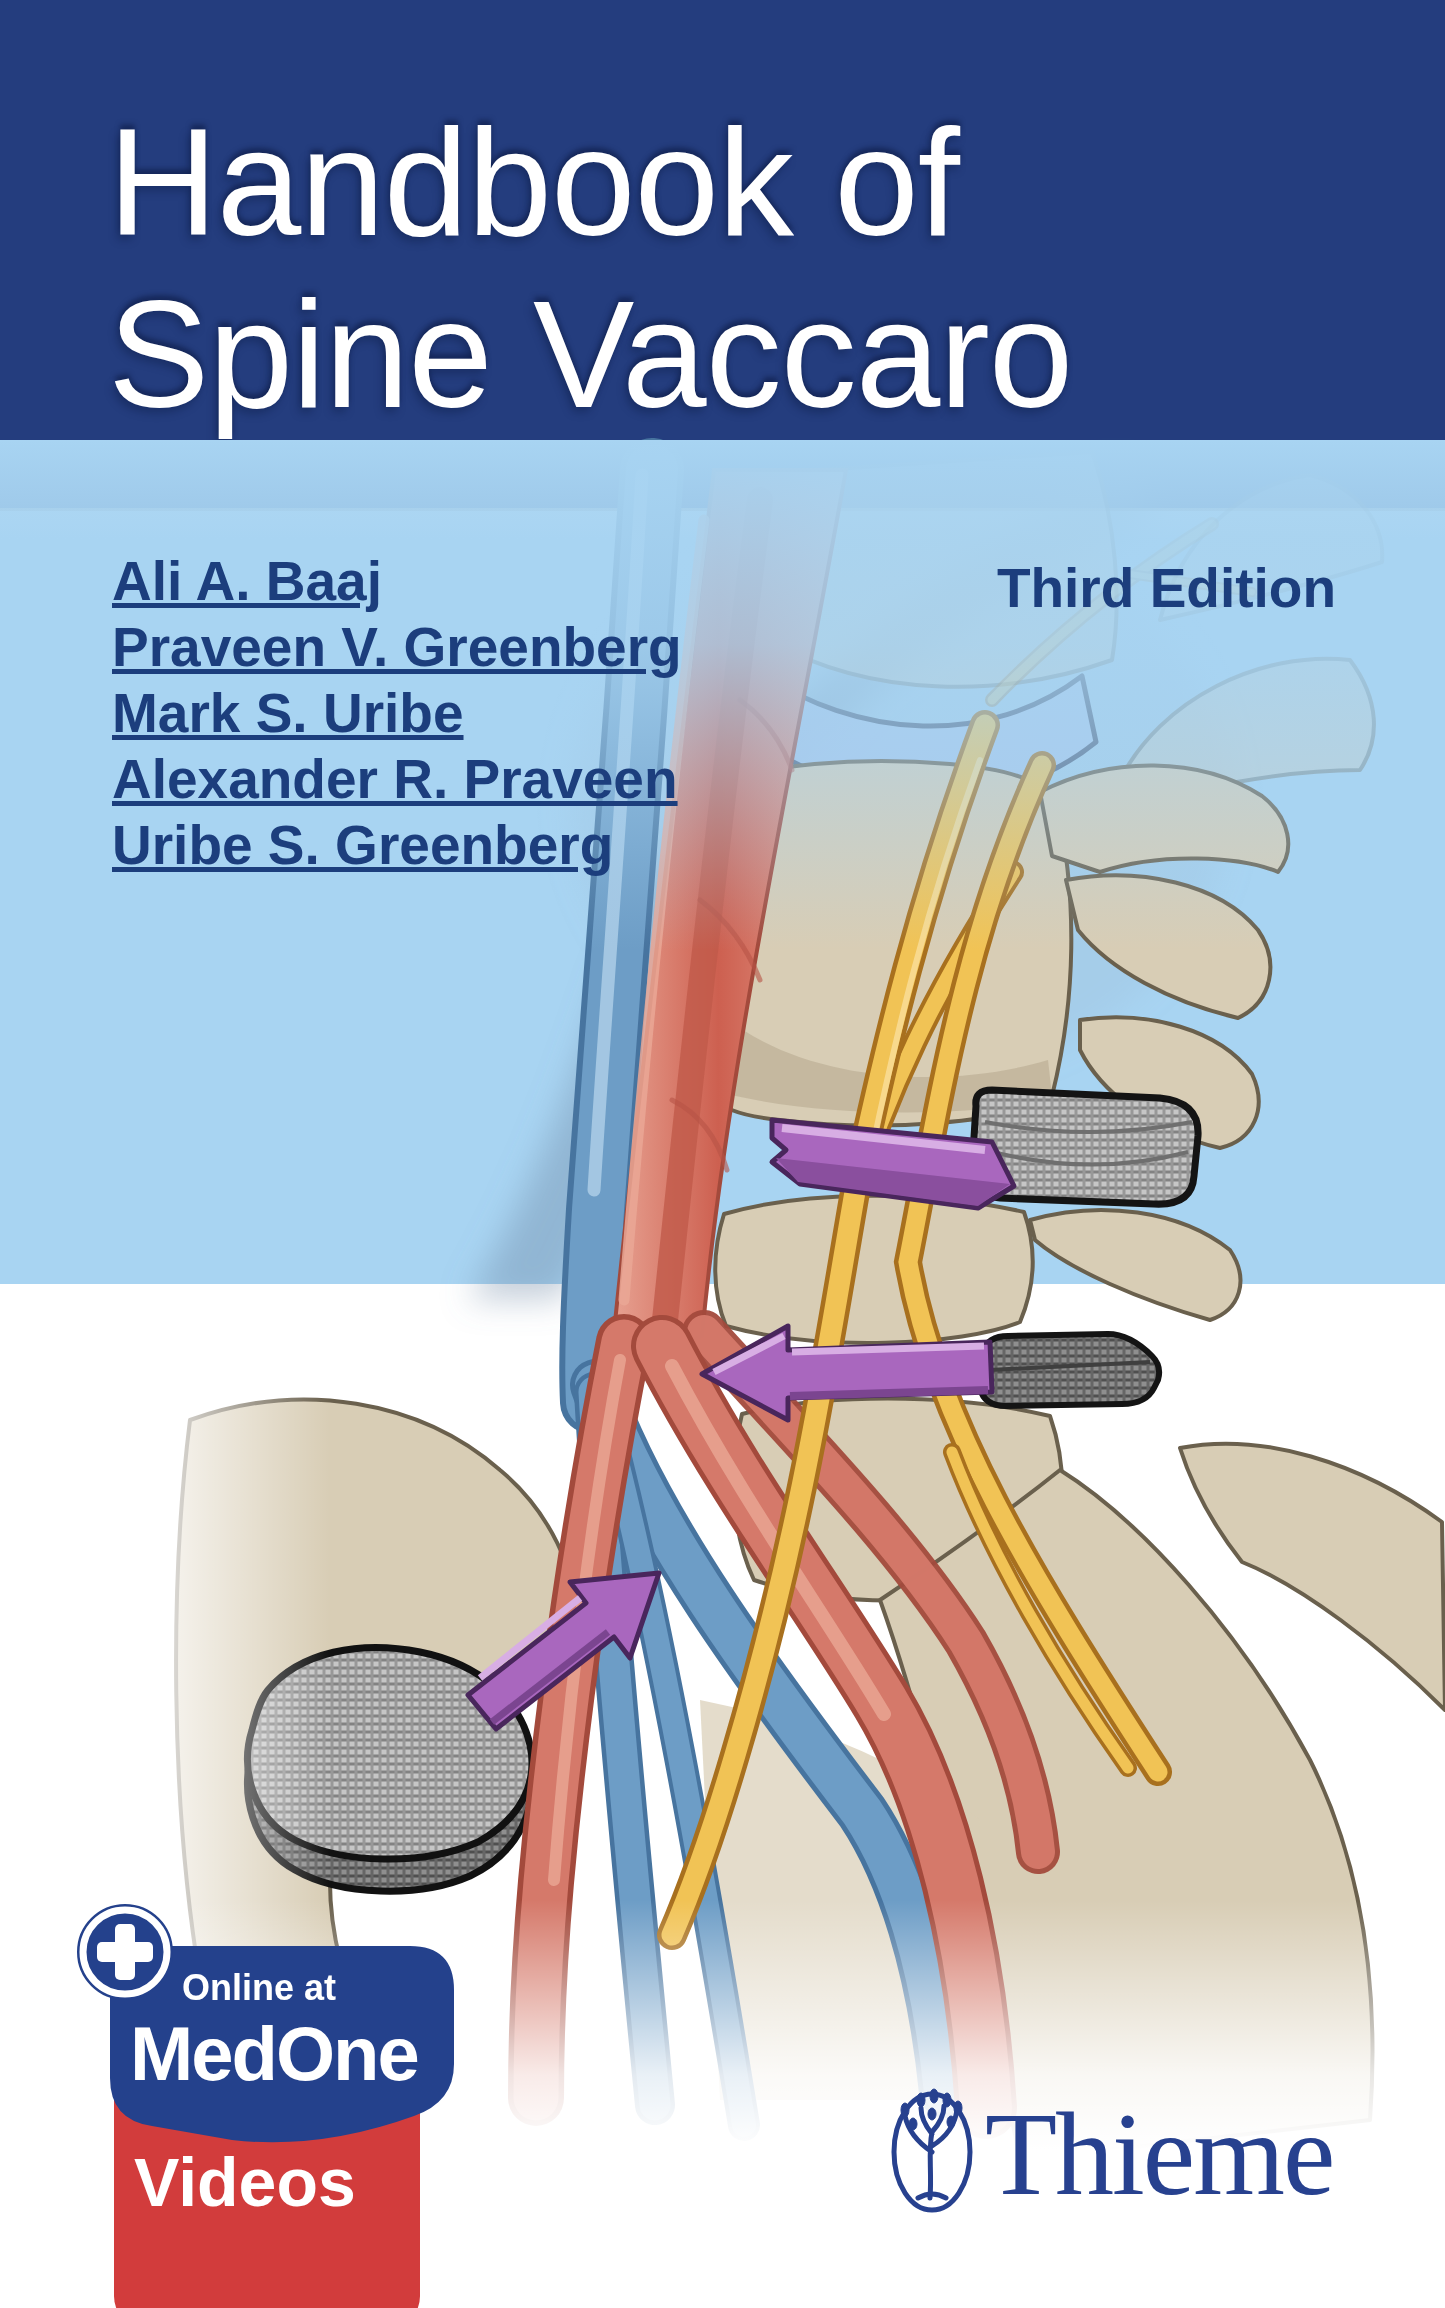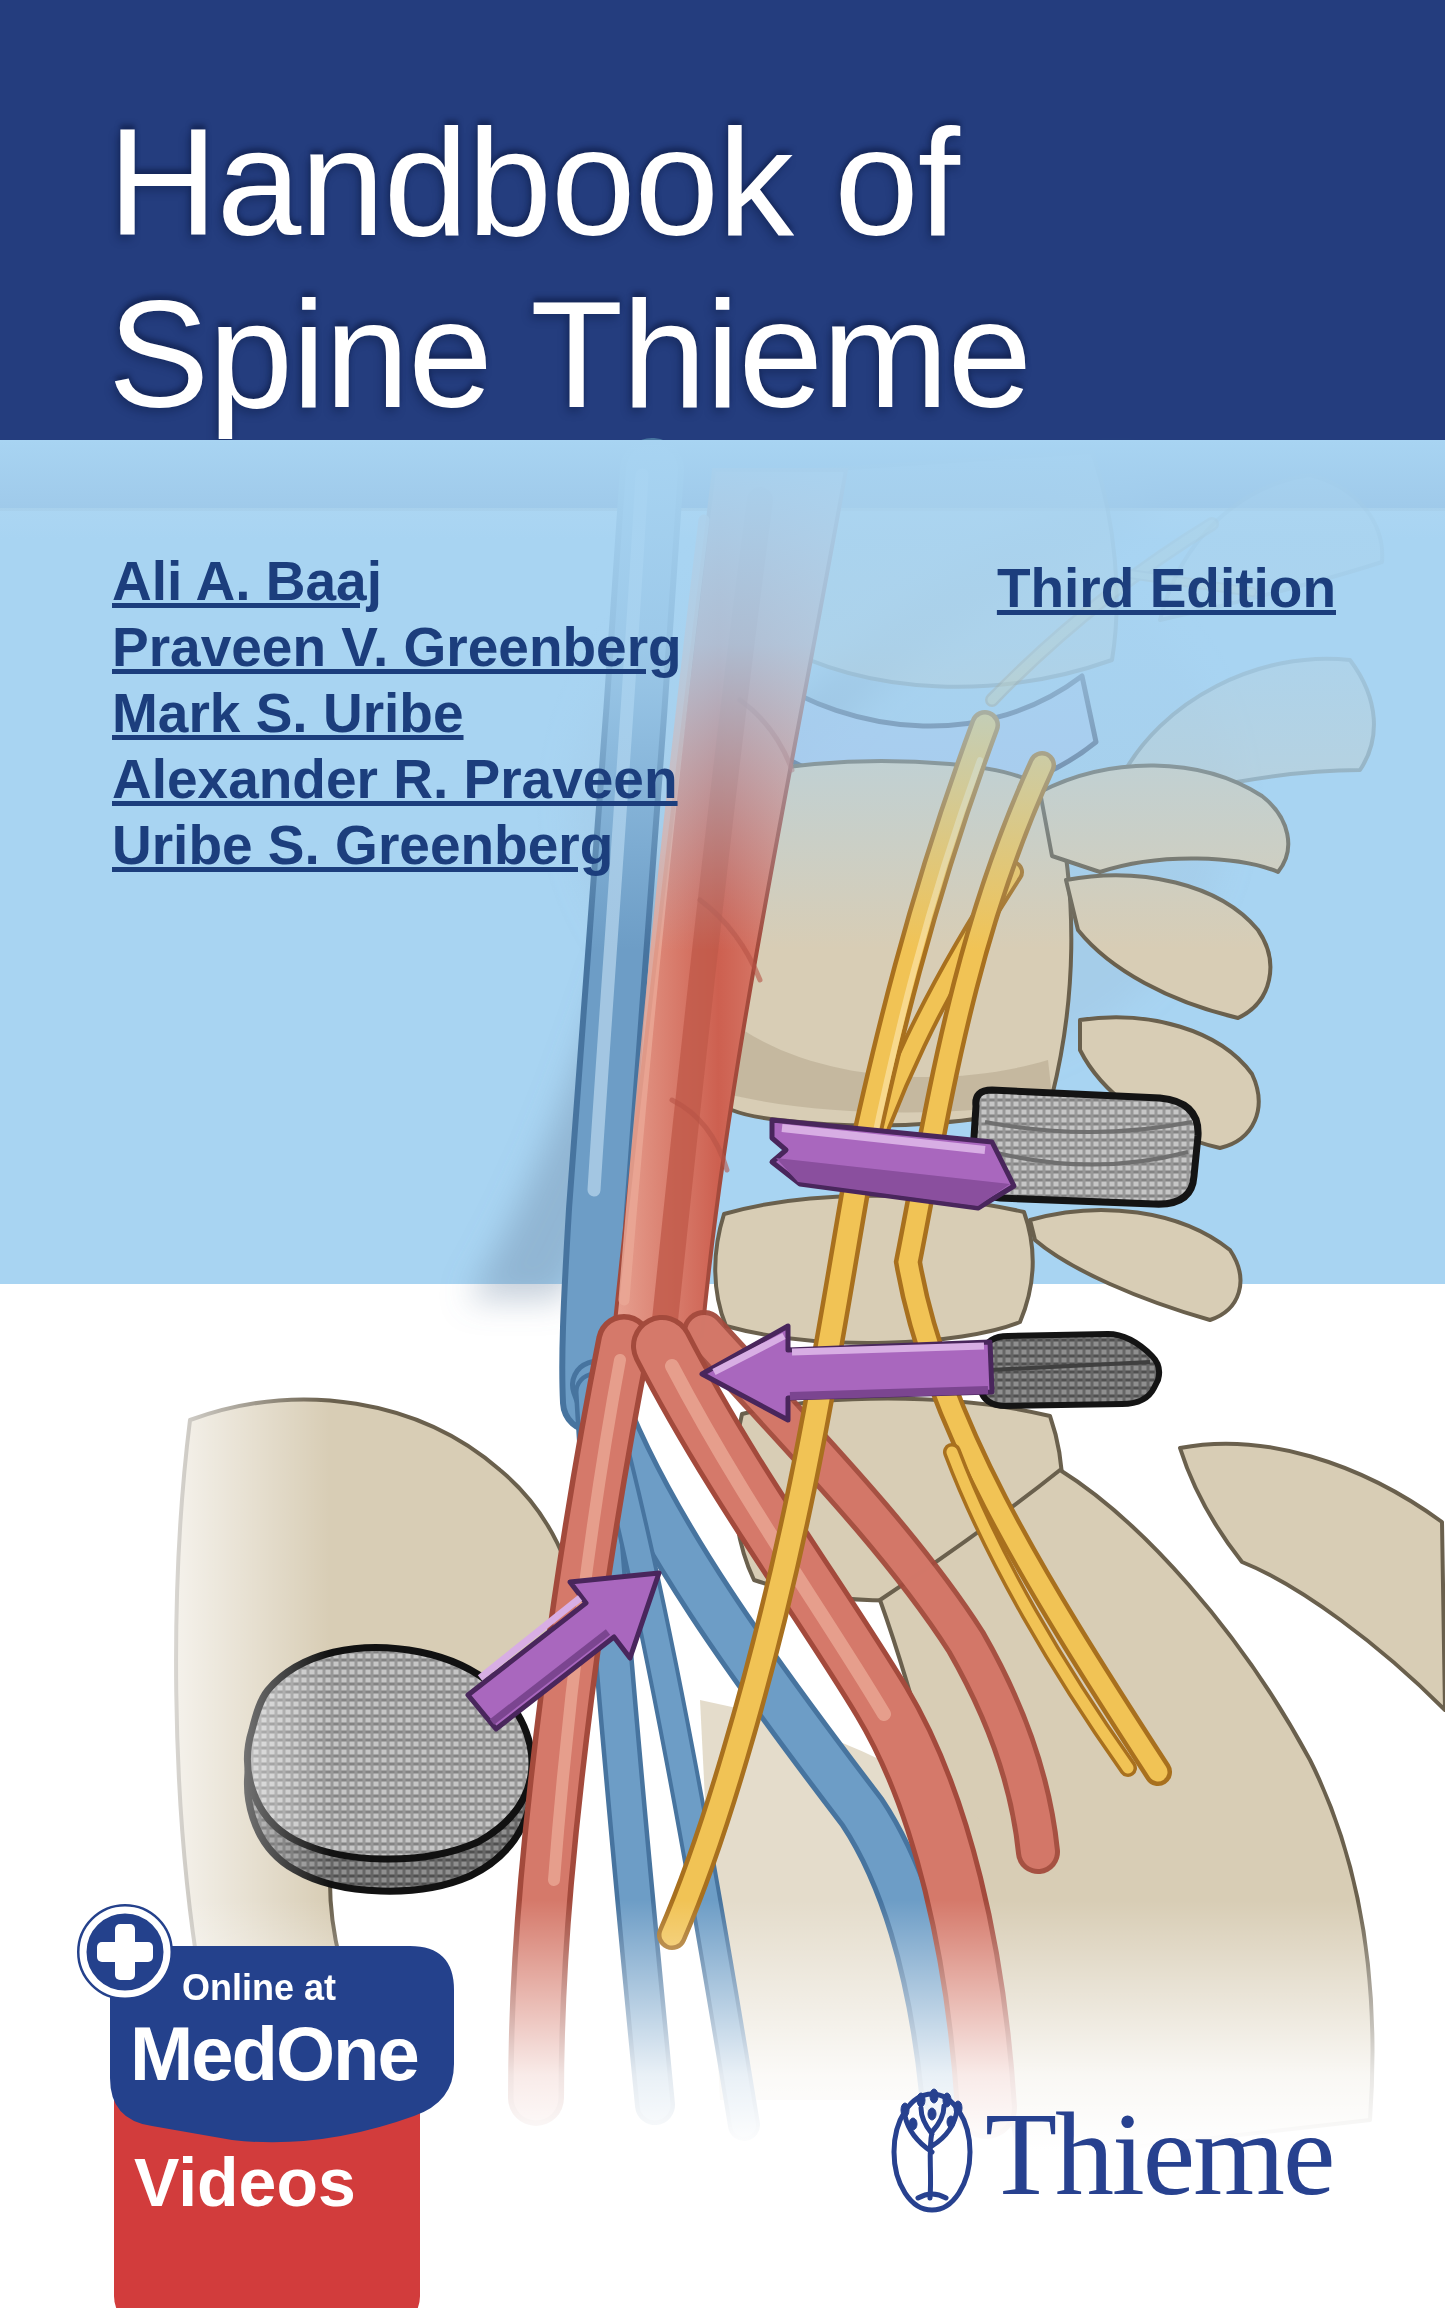--- a/index.html
+++ b/index.html
@@ -9,36 +9,36 @@
   #header{position:absolute;left:0;top:0;width:1445px;height:508px;background:#243d7e;
           border-bottom:3px solid #a3a3a3;z-index:1;}
   #title{position:absolute;left:108px;top:96px;color:#ffffff;font-size:152px;line-height:172px;
          font-weight:400;letter-spacing:-1px;
          text-shadow:0 -5px 5px rgba(10,22,60,.5),-3px 5px 8px rgba(10,22,60,.35);}
   
   #band{position:absolute;left:0;top:511px;width:1445px;height:773px;
         background:linear-gradient(180deg,#d2eafa 0,#a8d4f2 28px);z-index:0;}
   #authors{position:absolute;left:112px;top:548px;color:#1c3e7d;font-size:55px;line-height:66px;
            font-weight:700;z-index:4;text-decoration:underline;}
-  #edition{position:absolute;right:109px;top:556px;color:#1c3e7d;font-size:55px;font-weight:700;z-index:4;text-decoration:underline;}
+  #edition{position:absolute;right:109px;top:556px;color:#1c3e7d;font-size:55px;font-weight:700;z-index:4;}
   .abs-svg{position:absolute;z-index:2;}
   #badge-svg{z-index:5;}
   #thieme-svg{z-index:5;}
   text.badge-txt{font-family:"Liberation Sans",sans-serif;font-weight:bold;fill:#ffffff;}
   text.pub-txt{font-family:"Liberation Serif",serif;fill:#27418f;}
 </style>
 </head>
 <body>
 
 <div id="page">
 
   <div id="header">
     <div id="title">
       <div>Handbook of</div>
-      <div>Spine Thieme</div>
+      <div>Spine Vaccaro</div>
     </div>
   </div>
 
   <div id="band"></div>
 
   <svg id="illu-svg" class="abs-svg" style="left:0;top:438px;" width="1445" height="1742" viewBox="0 438 1445 1742">
     <defs>
       <pattern id="hatch" width="16" height="16" patternUnits="userSpaceOnUse">
         <rect width="16" height="16" fill="#c6c6c6"></rect>
         <path d="M0 4h16M0 12h16" stroke="#828282" stroke-width="3"></path>

